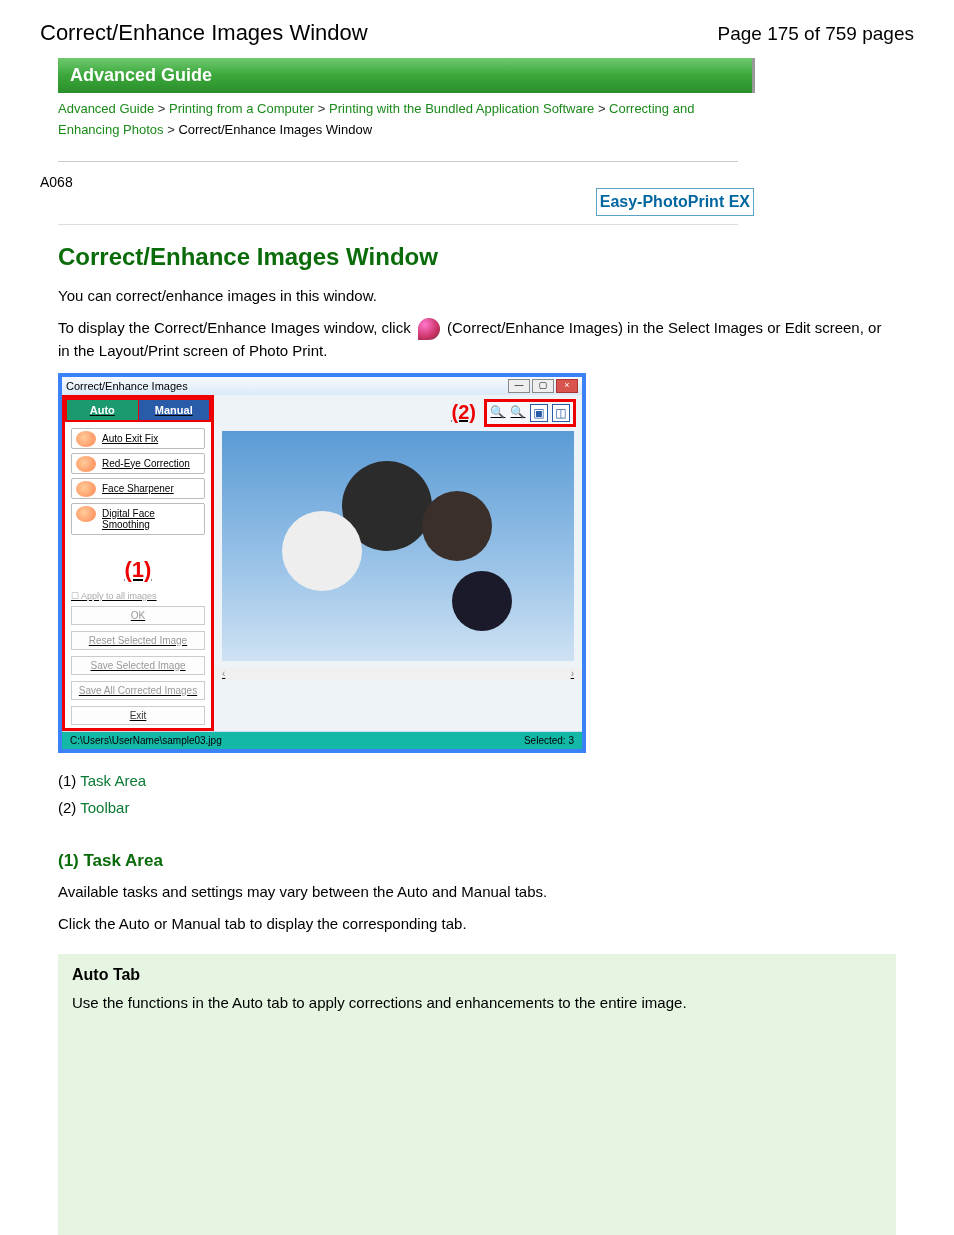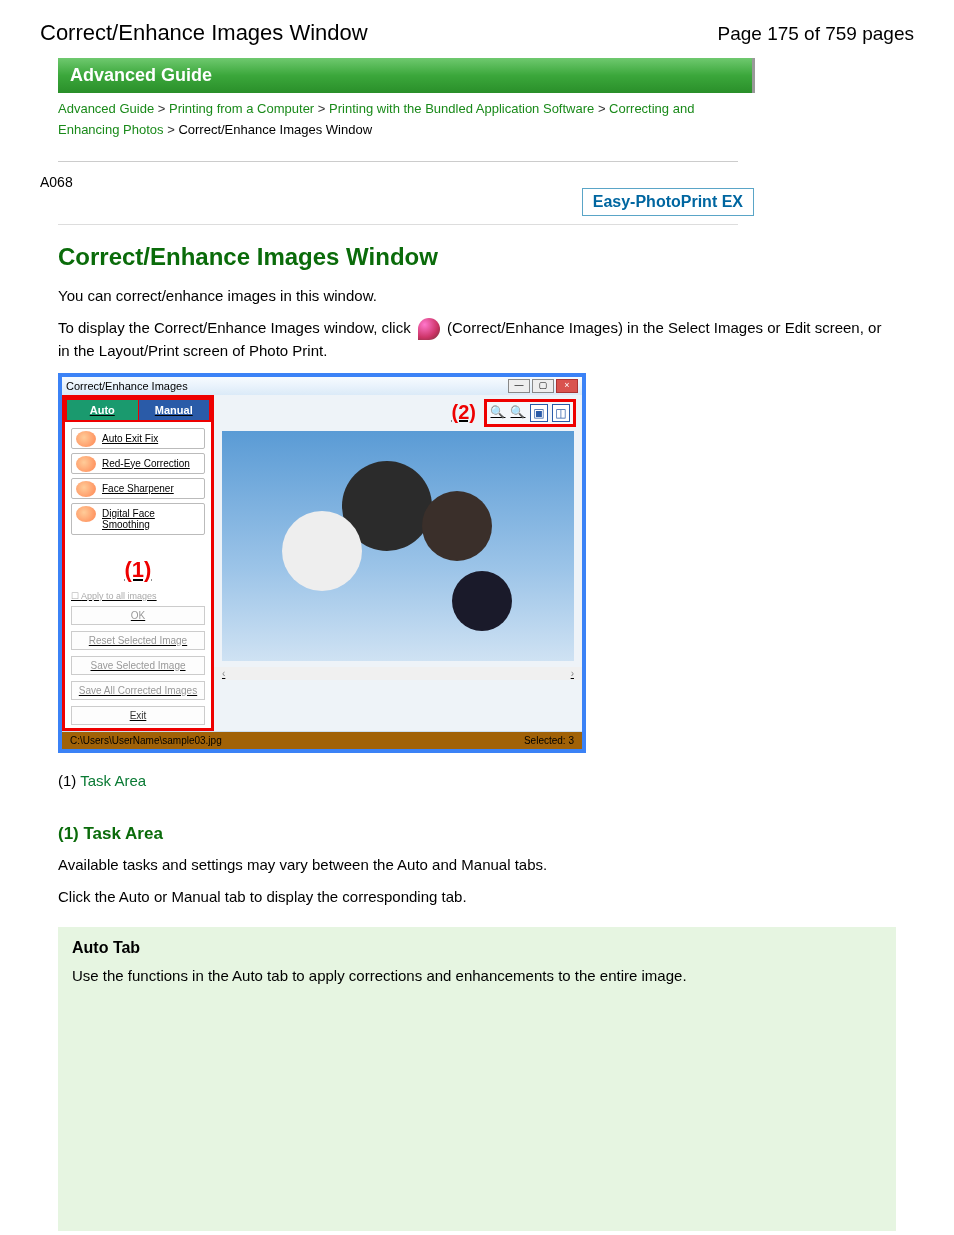--- a/index.html
+++ b/index.html
@@ -41,21 +41,21 @@
   }
   .breadcrumb a { color: #1a8a1a; text-decoration: none; }
   .breadcrumb .sep { color: #333; }
   hr.thin { border: none; border-top: 1px solid #ccc; margin: 4px 0 12px 18px; width: 680px; }
   .code-id { font-size: 14px; margin-left: 0; }
   .product-badge {
     border: 1px solid #5aa5c7;
     color: #0066a0;
     font-weight: bold;
     font-size: 16px;
-    padding: 4px 10px;
+    padding: 4px 3px;
     float: right;
     margin-right: 160px;
     margin-top: -2px;
   }
   .clear { clear: both; }
   hr.thin2 { border: none; border-top: 1px solid #ddd; margin: 8px 18px 18px 18px; width: 680px; }
   h1.section {
     color: #0a6b0a;
     font-size: 24px;
     font-weight: bold;
@@ -148,21 +148,21 @@
   .fig.a { width:90px; height:90px; left:120px; top:30px; background:#2b2b2b; }
   .fig.b { width:70px; height:70px; left:200px; top:60px; background:#3a2f2a; }
   .fig.c { width:80px; height:80px; left:60px; top:80px; background:#eee; }
   .fig.d { width:60px; height:60px; left:230px; top:140px; background:#1a1a2a; }
   .thumbs { display:flex; gap:10px; padding:4px 8px; background:#fff;}
   .thumb { text-align:center; font-size:9px; }
   .thumb-img { width:50px; height:42px; background:#9bb8d6; border:1px solid #ccc; position:relative;}
   .thumb.sel .thumb-img { outline:3px solid #f7a500; }
   .thumb-img::after { content:""; position:absolute; left:12px; top:8px; width:26px; height:26px; background:#444; border-radius:50%;}
   .scroll-row { display:flex; justify-content:space-between; padding:1px 8px; color:#888; font-size:10px; background:#f0f0f0;}
-  .status-row { display:flex; justify-content:space-between; padding:3px 8px; font-size:10px; background:#a16207; border-top:1px solid #cde;}
+  .status-row { display:flex; justify-content:space-between; padding:3px 8px; font-size:10px; background:#14b8a6; border-top:1px solid #cde;}
   .links { margin:4px 18px; font-size:15px; line-height:1.8;}
   .links a { color:#0a7a34; text-decoration:none;}
   .sub-h {
     color:#0a6b0a; font-size:17px; font-weight:bold;
     margin: 30px 18px 6px 18px;
   }
   .auto-box {
     background:#e6f5e1;
     margin: 18px 18px 0 18px;
     padding: 12px 14px;
@@ -265,20 +265,21 @@
     </div>
   </div>
   <div class="status-row">
     <span>C:\Users\UserName\sample03.jpg</span>
     <span>Selected: 3</span>
   </div>
 </div>
 
 <div class="links">
   <div><span>(1) </span><a href="#">Task Area</a></div>
+  <div><span>(2) </span><a href="#">Toolbar</a></div>
 </div>
 
 <div class="sub-h">(1) Task Area</div>
 <p class="body">Available tasks and settings may vary between the Auto and Manual tabs.</p>
 <p class="body">Click the Auto or Manual tab to display the corresponding tab.</p>
 
 <div class="auto-box">
   <h3>Auto Tab</h3>
   <div>Use the functions in the Auto tab to apply corrections and enhancements to the entire image.</div>
 </div>

